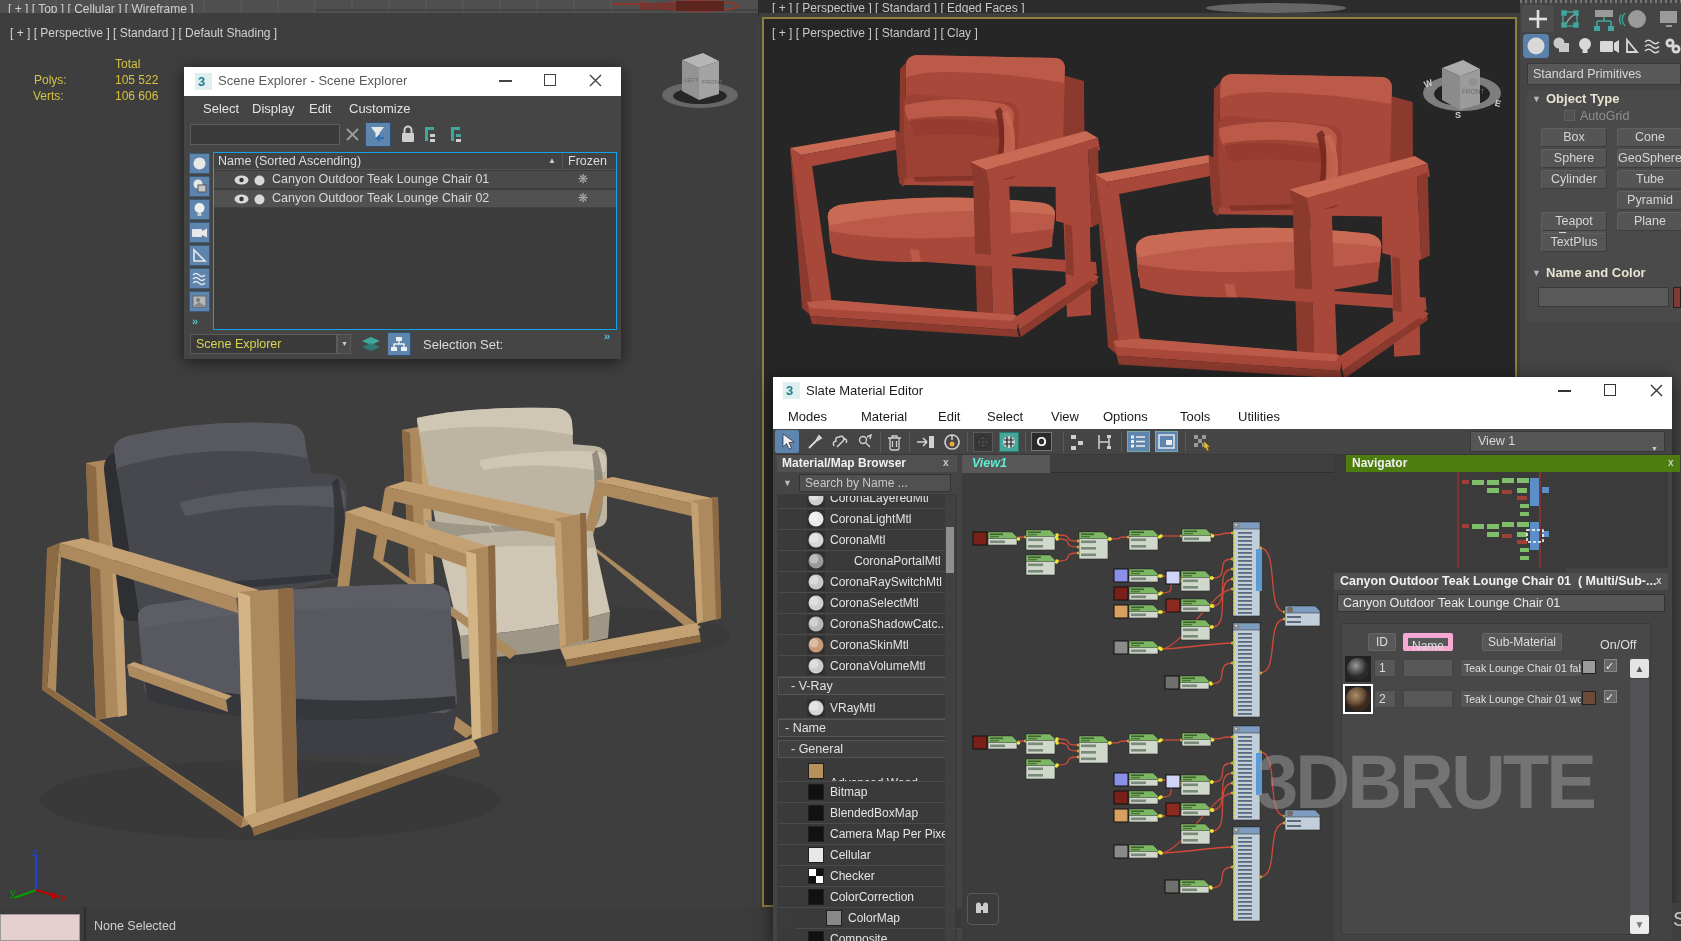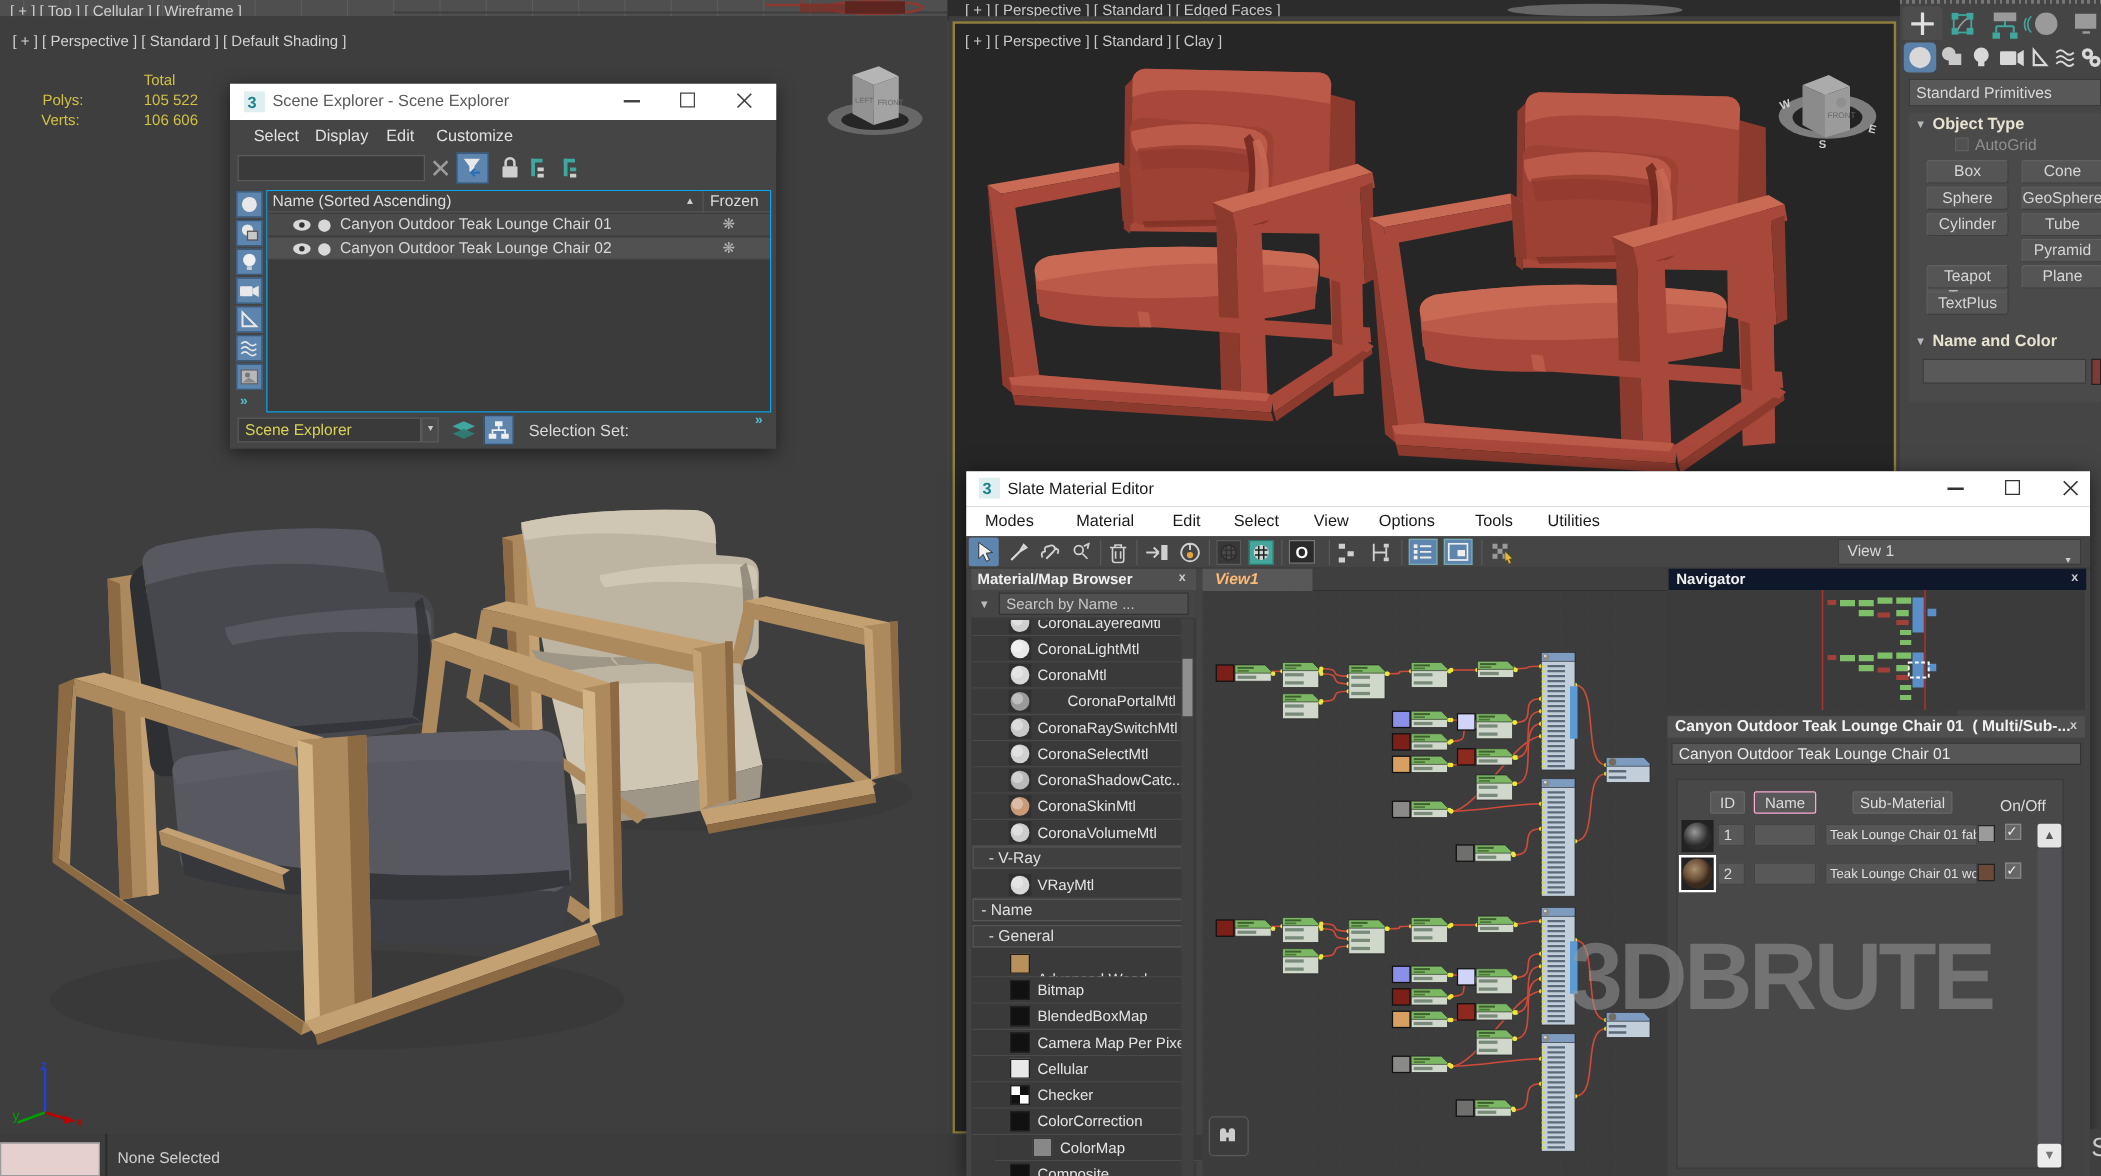--- a/index.html
+++ b/index.html
@@ -763,21 +763,21 @@
         <div class="abs" style="left:1px;top:474px;width:168px;height:21px;background:#3a3a3a;border-bottom:1px solid #4a4a4a;overflow:hidden;">
           <div style="position:absolute;left:30px;top:2px;width:16px;height:16px;background:#111;border:1px solid #202020;"></div>
           <span style="position:absolute;left:52px;top:3px;color:#e4e4e4;font-size:12px;white-space:nowrap;">Composite</span>
         </div>
     <div class="abs" style="left:168px;top:40px;width:10px;height:446px;background:#414141;"></div>
     <div class="abs" style="left:169px;top:72px;width:8px;height:46px;background:#8f8f8f;"></div>
   </div>
 
   <div class="abs" style="left:189px;top:78px;width:604px;height:486px;background:#484848;">
     <div class="abs" style="left:0;top:0;width:604px;height:18px;background:#3f3f3f;border-bottom:1px solid #2f2f2f;">
-      <div class="abs" style="left:0;top:0;width:88px;height:18px;background:#585858;color:#fdba74;font-size:12.5px;font-weight:bold;font-style:italic;padding:1px 0 0 10px;">View1</div>
+      <div class="abs" style="left:0;top:0;width:88px;height:18px;background:#585858;color:#5eead4;font-size:12.5px;font-weight:bold;font-style:italic;padding:1px 0 0 10px;">View1</div>
     </div>
     <div id="nodecanvas" class="abs" style="left:0;top:18px;width:604px;height:468px;background:#3b3b3b;overflow:hidden;">
       <svg id="nodes" width="604" height="468" viewBox="0 0 604 468">
             <defs>
               <pattern id="grid" width="11" height="11" patternUnits="userSpaceOnUse">
                 <path d="M11 0 H0 V11" fill="none" stroke="#414141" stroke-width="1"></path>
               </pattern>
             </defs>
             <rect width="604" height="468" fill="#3c3c3c"></rect>
             <rect width="604" height="468" fill="url(#grid)" opacity=".4"></rect>
@@ -1355,21 +1355,21 @@
       <div class="abs" style="left:5px;top:420px;width:32px;height:32px;border:1px solid #5a5a5a;border-radius:4px;">
         <svg style="position:absolute;left:5px;top:5px;" width="18" height="18" viewBox="0 0 18 18">
               <path d="M3 14 V6 a2.5 2.5 0 0 1 5 0 v8 Z M10 14 V6 a2.5 2.5 0 0 1 5 0 v8 Z" fill="#ccc"></path>
               <rect x="7" y="7" width="4" height="4" fill="#ccc"></rect>
             </svg>
       </div>
     </div>
   </div>
 
   <div class="abs" style="left:561px;top:78px;width:334px;height:113px;background:#3b3b3b;">
-    <div class="abs" style="left:1px;top:0;width:334px;height:17px;background:#0f172a;">
+    <div class="abs" style="left:12px;top:0;width:334px;height:17px;background:#4d7c0f;">
       <span class="abs" style="left:6px;top:1px;color:#f0f0f0;font-size:12px;font-weight:bold;">Navigator</span>
       <span class="abs" style="left:322px;top:2px;color:#ccc;font-size:10px;font-weight:bold;">x</span>
     </div>
     <svg class="abs" style="left:0;top:17px;" width="334" height="96" viewBox="0 0 334 96" id="navmap">
           <rect width="334" height="96" fill="#3b3b3b"></rect>
           <line x1="124" y1="0" x2="124" y2="96" stroke="#b03030" stroke-width="1.2"></line>
           <line x1="206" y1="0" x2="206" y2="96" stroke="#b03030" stroke-width="1.2"></line>
           <rect x="128" y="8" width="7" height="4" fill="#a04038"></rect>
           <rect x="138" y="8" width="12" height="5" fill="#7fbf6a"></rect>
           <rect x="153" y="8" width="12" height="5" fill="#7fbf6a"></rect>
@@ -1401,21 +1401,21 @@
   </div>
 
   <div class="abs" style="left:561px;top:196px;width:334px;height:368px;background:#434343;">
     <div class="abs" style="left:0;top:0;width:334px;height:17px;background:#505050;">
       <span class="abs" style="left:6px;top:1px;color:#f0f0f0;font-size:12.5px;font-weight:bold;">Canyon Outdoor Teak Lounge Chair 01&nbsp;&nbsp;( Multi/Sub-...</span>
       <span class="abs" style="left:322px;top:2px;color:#ccc;font-size:10px;font-weight:bold;">x</span>
     </div>
     <div class="abs" style="left:3px;top:21px;width:328px;height:18px;background:#565656;border:1px solid #333;color:#e8e8e8;font-size:12.5px;line-height:16px;padding-left:5px;">Canyon Outdoor Teak Lounge Chair 01</div>
     <div class="abs" style="left:7px;top:50px;width:310px;height:312px;background:#484848;border:1px solid #3a3a3a;">
       <div class="abs" style="left:26px;top:9px;width:28px;height:18px;background:#585858;border:1px solid #666;border-radius:2px;color:#ddd;font-size:12px;text-align:center;line-height:16px;">ID</div>
-      <div class="abs" style="left:61px;top:9px;width:50px;height:18px;background:#585858;border:1px solid #f9a8d4;border-radius:2px;color:#ddd;font-size:12px;text-align:center;line-height:16px;">Name</div>
+      <div class="abs" style="left:61px;top:9px;width:50px;height:18px;background:#585858;border:5px solid #f9a8d4;border-radius:2px;color:#ddd;font-size:12px;text-align:center;line-height:16px;">Name</div>
       <div class="abs" style="left:140px;top:9px;width:80px;height:18px;background:#585858;border:1px solid #666;border-radius:2px;color:#ddd;font-size:12px;text-align:center;line-height:16px;">Sub-Material</div>
       <div class="abs" style="left:258px;top:14px;color:#ddd;font-size:12.5px;">On/Off</div>
 
       <svg class="abs" style="left:3px;top:32px;" width="26" height="26" viewBox="0 0 26 26">
             <rect width="26" height="26" fill="#222"></rect>
             <defs>
               <radialGradient id="sph1" cx="40%" cy="35%">
                 <stop offset="0%" stop-color="#9a9a9a"></stop>
                 <stop offset="70%" stop-color="#4a4a4a"></stop>
                 <stop offset="100%" stop-color="#2a2a2a"></stop>

